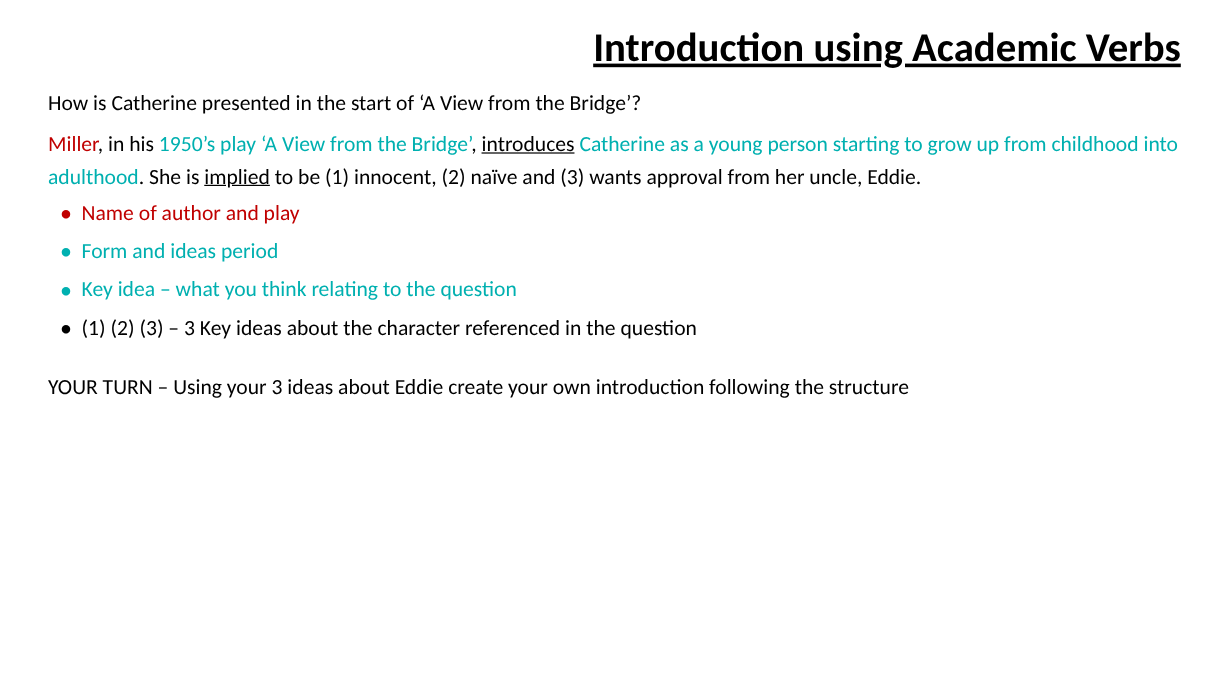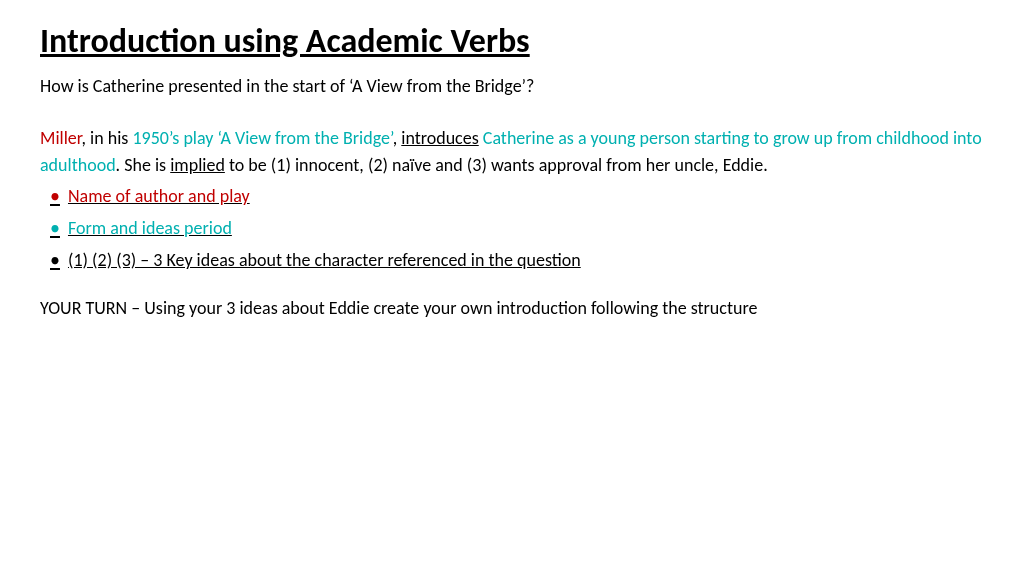--- a/index.html
+++ b/index.html
@@ -12,30 +12,30 @@
       background: #ffffff;
       font-family: Calibri, 'Segoe UI', Arial, sans-serif;
       font-size: 18px;
       color: #000000;
       width: 1024px;
       min-height: 576px;
       padding: 20px 40px 20px 40px;
     }
 
     .page-title {
-      text-align: left;
+      text-align: right;
       font-size: 34px;
       font-weight: bold;
       text-decoration: underline;
       margin-bottom: 14px;
     }
 
     .question {
       font-size: 18px;
-      margin-bottom: 28px;
+      margin-bottom: 10px;
       color: #000;
     }
 
     .intro-paragraph {
       font-size: 18px;
       line-height: 1.5;
       margin-bottom: 4px;
       color: #000;
     }
 
@@ -54,24 +54,23 @@
     .bullet-list {
       list-style: none;
       margin-bottom: 22px;
       padding-left: 10px;
     }
 
     .bullet-list li {
       font-size: 18px;
       margin-bottom: 6px;
       display: flex;
-      align-items: flex-end;
+      align-items: center;
       gap: 8px;
       line-height: 1.4;
-      text-decoration: underline;
     }
 
     .bullet-list li::before {
       content: '•';
       font-size: 20px;
       line-height: 1.3;
       flex-shrink: 0;
     }
 
     .bullet-list li.red-bullet::before {
@@ -104,18 +103,21 @@
   <span class="red">Miller</span><span>, in his </span><span class="teal">1950’s play ‘A View from the Bridge’</span><span>, </span><span class="underlined">introduces</span><span> </span><span class="teal">Catherine as a young person starting to grow up from childhood into adulthood</span><span>. She is </span><span class="underlined">implied</span><span> to be (1) innocent, (2) naïve and (3) wants approval from her uncle, Eddie.</span>
 </p>
 
 <ul class="bullet-list">
   <li class="red-bullet">
     <span class="red">Name of author and play</span>
   </li>
   <li class="teal-bullet">
     <span class="teal">Form and ideas period</span>
   </li>
+  <li class="teal-bullet">
+    <span class="teal">Key idea – what you think relating to the question</span>
+  </li>
   <li class="black-bullet">
     <span>(1) (2) (3) – 3 Key ideas about the character referenced in the question</span>
   </li>
 </ul>
 
 <p class="your-turn">YOUR TURN – Using your 3 ideas about Eddie create your own introduction following the structure</p>
 
 </body></html>

